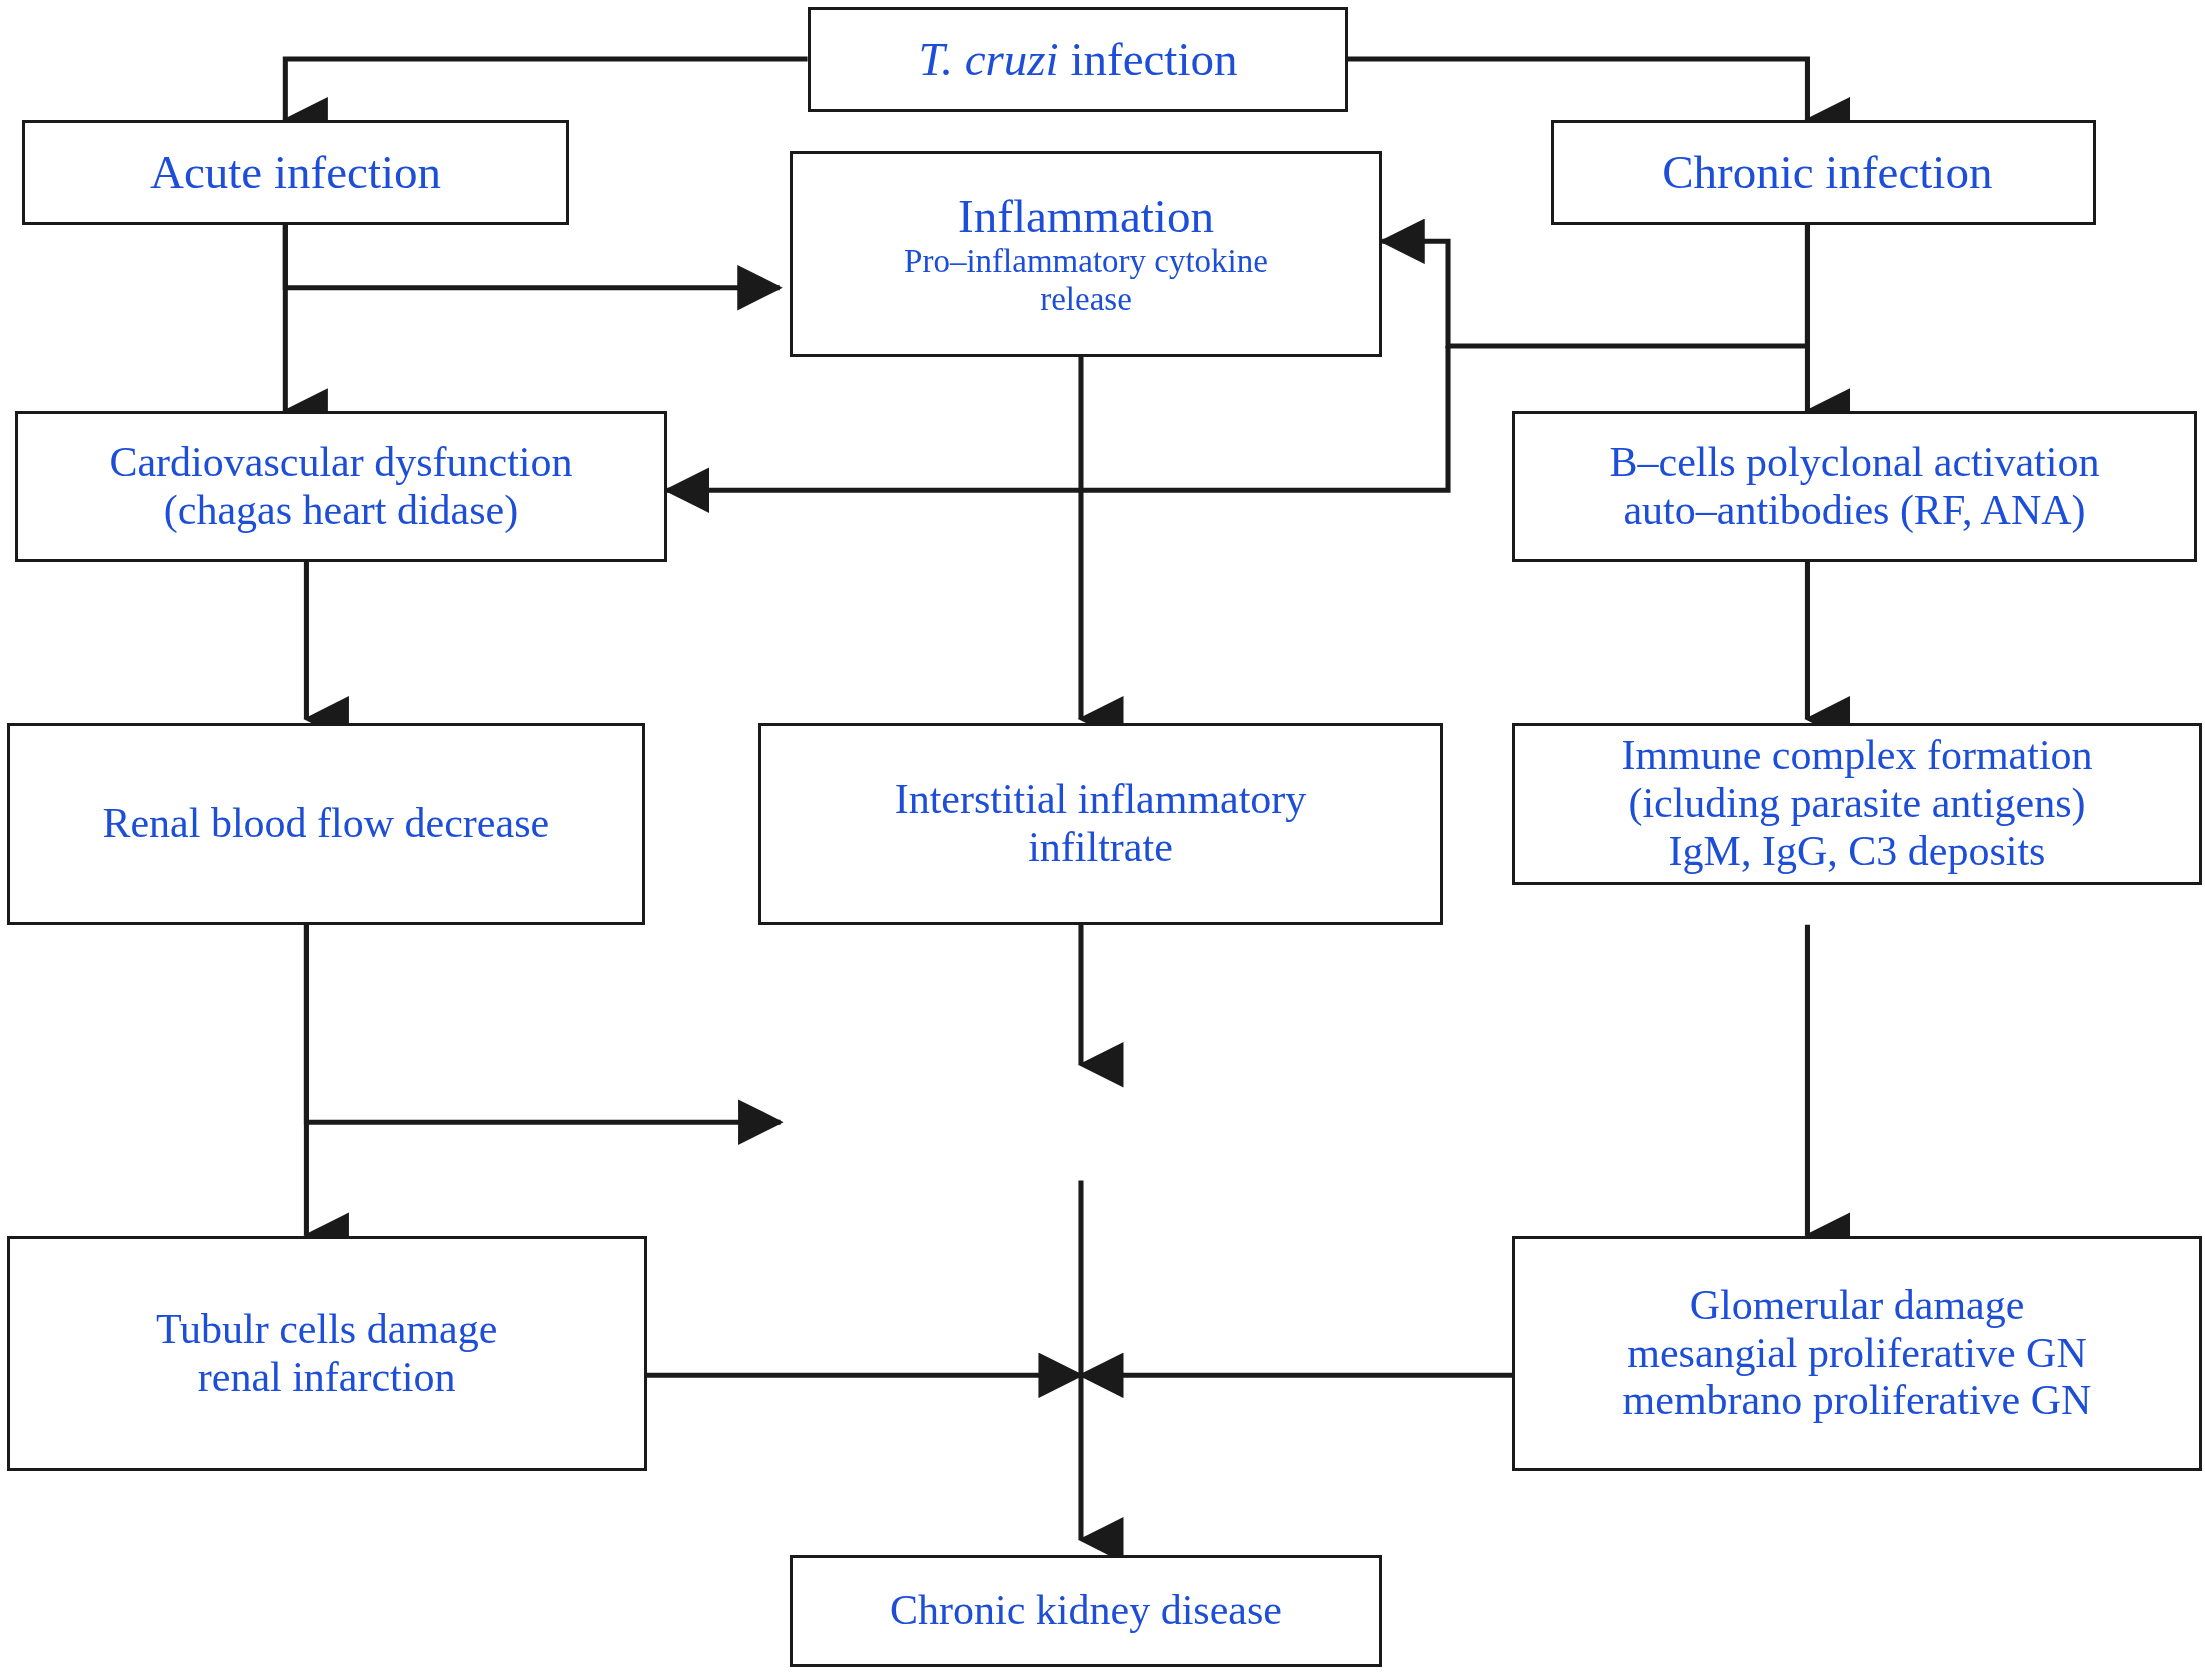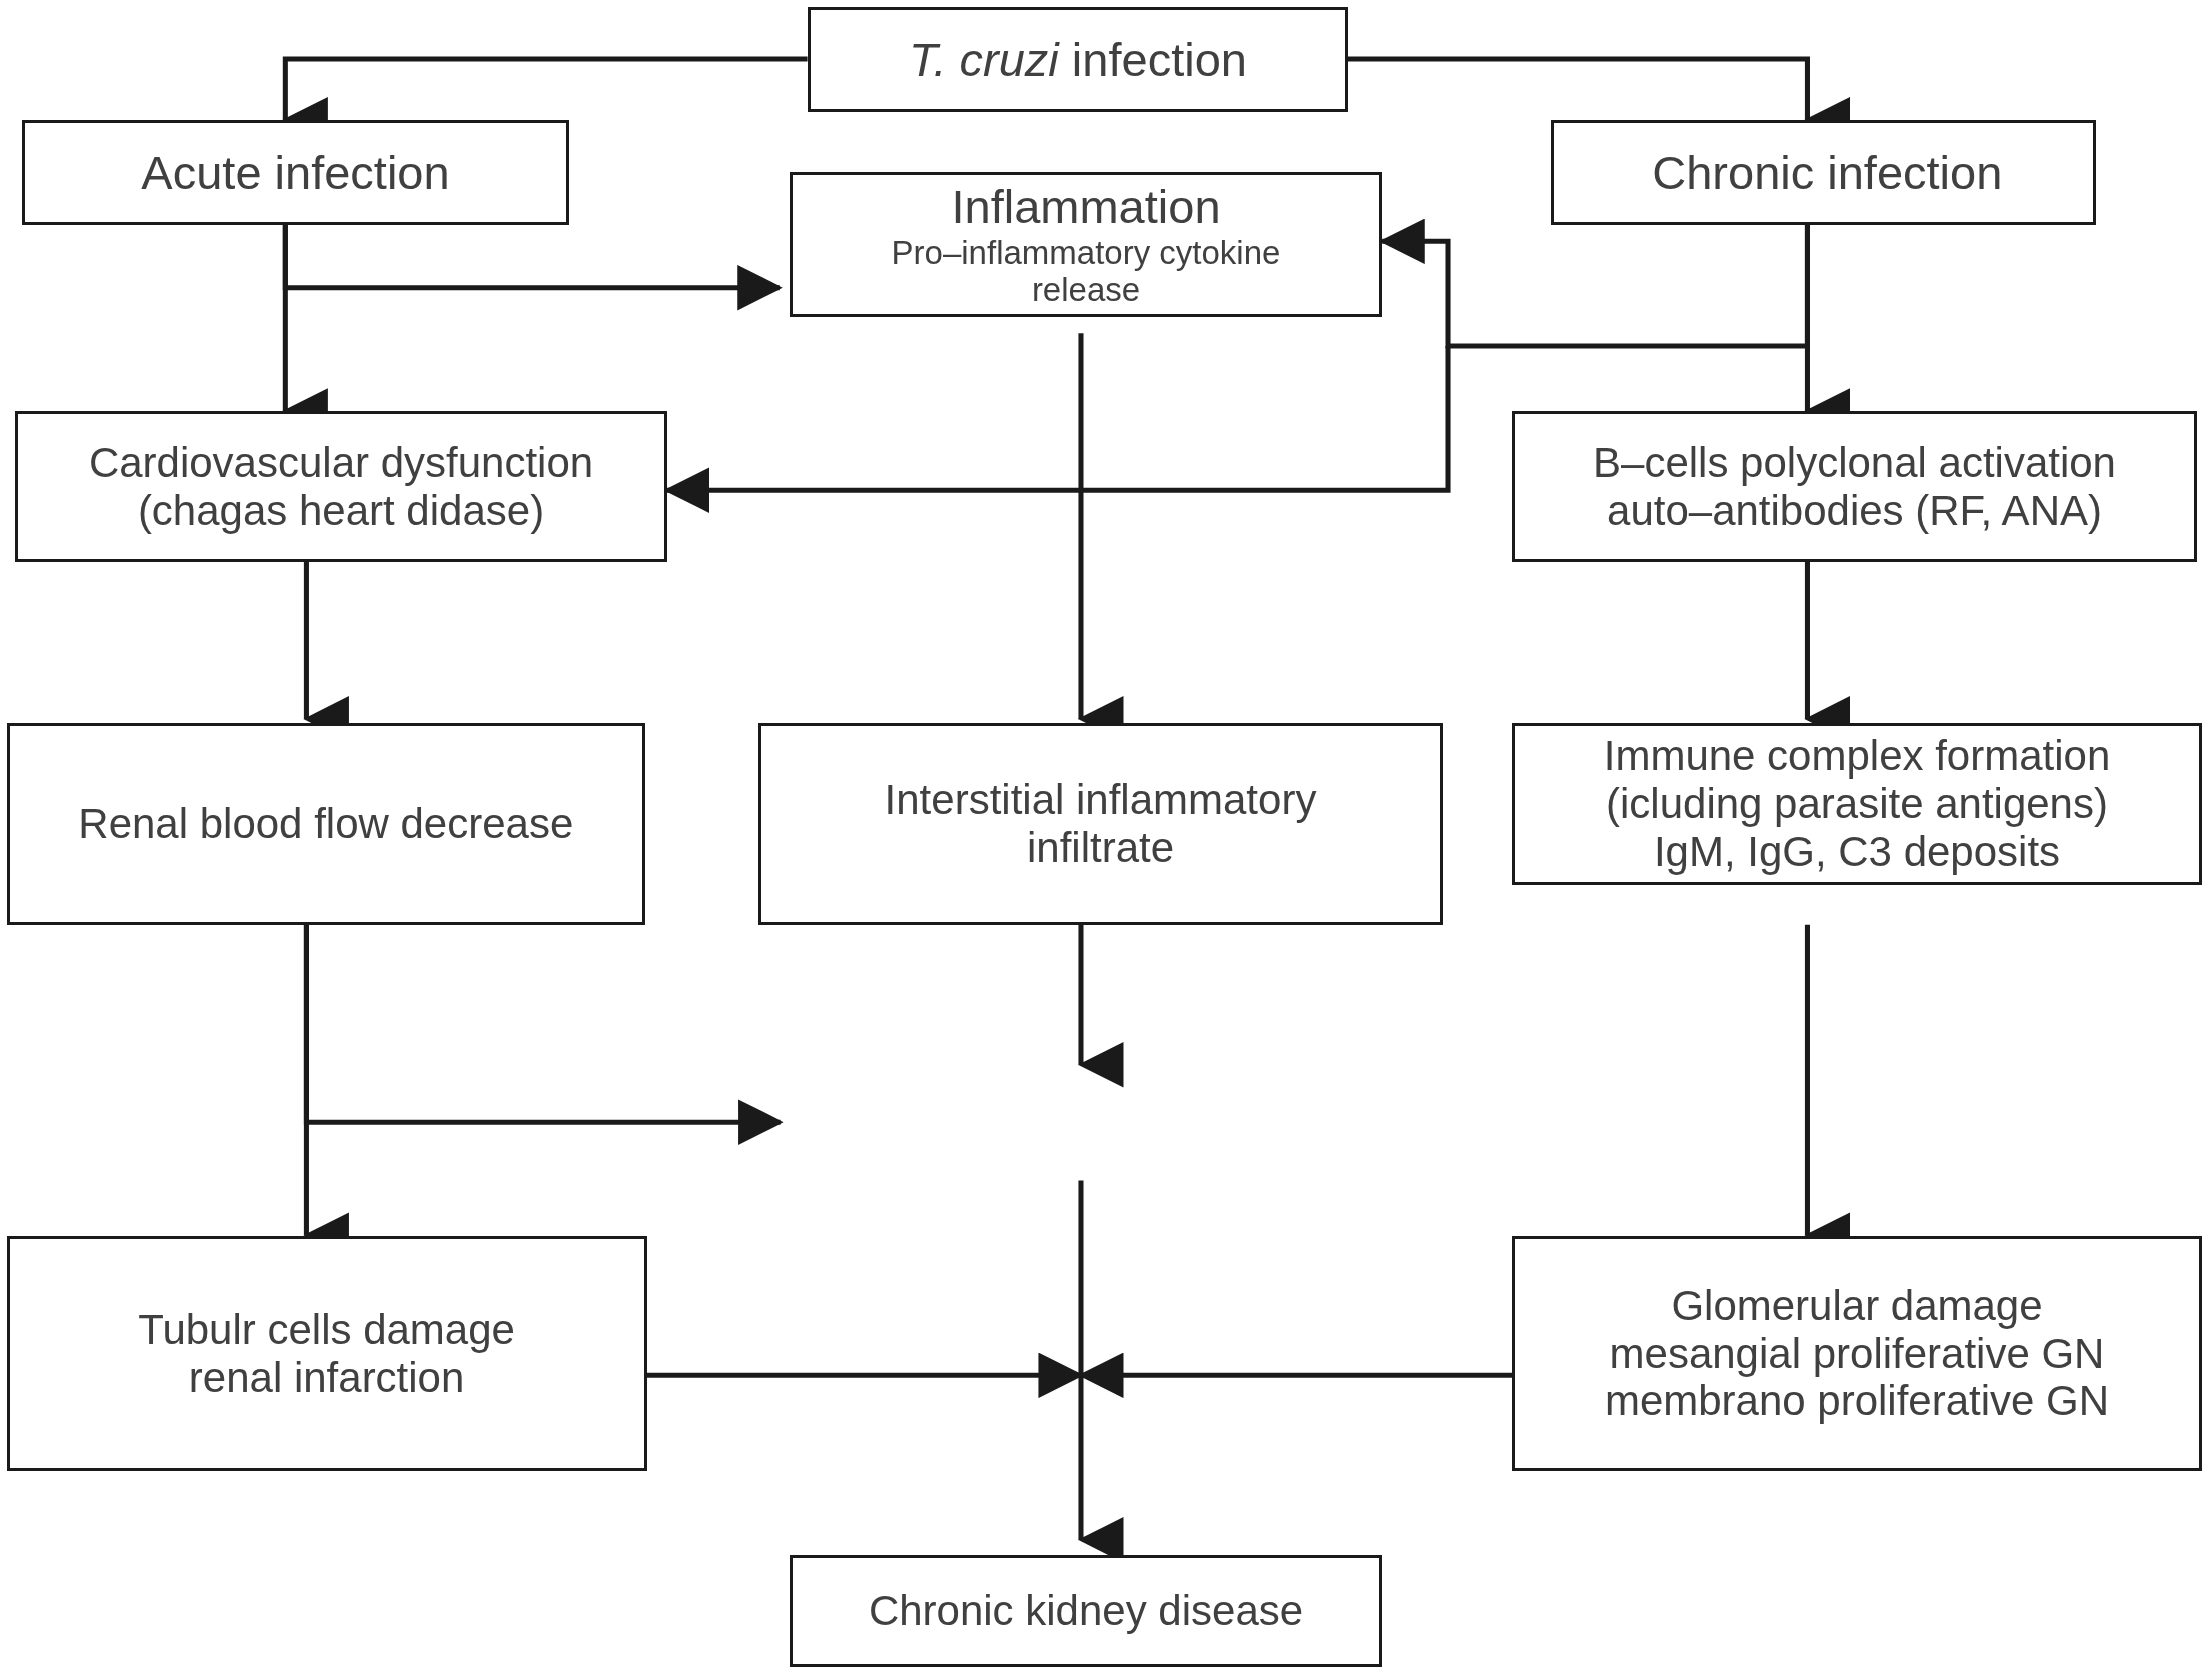--- a/index.html
+++ b/index.html
@@ -25,22 +25,22 @@
   .nodebox {
     position: absolute;
     box-sizing: border-box;
     border: 3.4px solid #1a1a1a;
     background: #ffffff;
     display: flex;
     flex-direction: column;
     align-items: center;
     justify-content: center;
     text-align: left;
-    color: #404040;
-    font-family: Liberation Sans, sans-serif;
+    color: #1d4ed8;
+    font-family: Liberation Serif, serif;
     line-height: 1.14;
     padding: 3.4px 8.4px;
   }
   .nodebox .ln {
     display: block;
     white-space: nowrap;
   }
   .fs-big   { font-size: 47px; }
   .fs-mid   { font-size: 42px; }
   .fs-small { font-size: 33px; }
@@ -104,21 +104,21 @@
   </svg>
 
   <div class="nodebox fs-big" style="left:808px; top:6.8px; width:540px; height:105px;">
     <span class="ln"><i class="ital">T. cruzi</i><span> infection</span></span>
   </div>
 
   <div class="nodebox fs-big" style="left:22px; top:120px; width:547px; height:105px;">
     <span class="ln">Acute infection</span>
   </div>
 
-  <div class="nodebox" style="left:790px; top:172px; width:592px; height:145px;">
+  <div class="nodebox" style="left:790px; top:151px; width:592px; height:206px;">
     <span class="ln fs-big">Inflammation</span>
     <span class="ln fs-small">Pro–inflammatory cytokine</span>
     <span class="ln fs-small">release</span>
   </div>
 
   <div class="nodebox fs-big" style="left:1551px; top:120px; width:545px; height:105px;padding-left:16px;">
     <span class="ln">Chronic infection</span>
   </div>
 
   <div class="nodebox fs-mid" style="left:15px; top:411px; width:652px; height:151px;">

